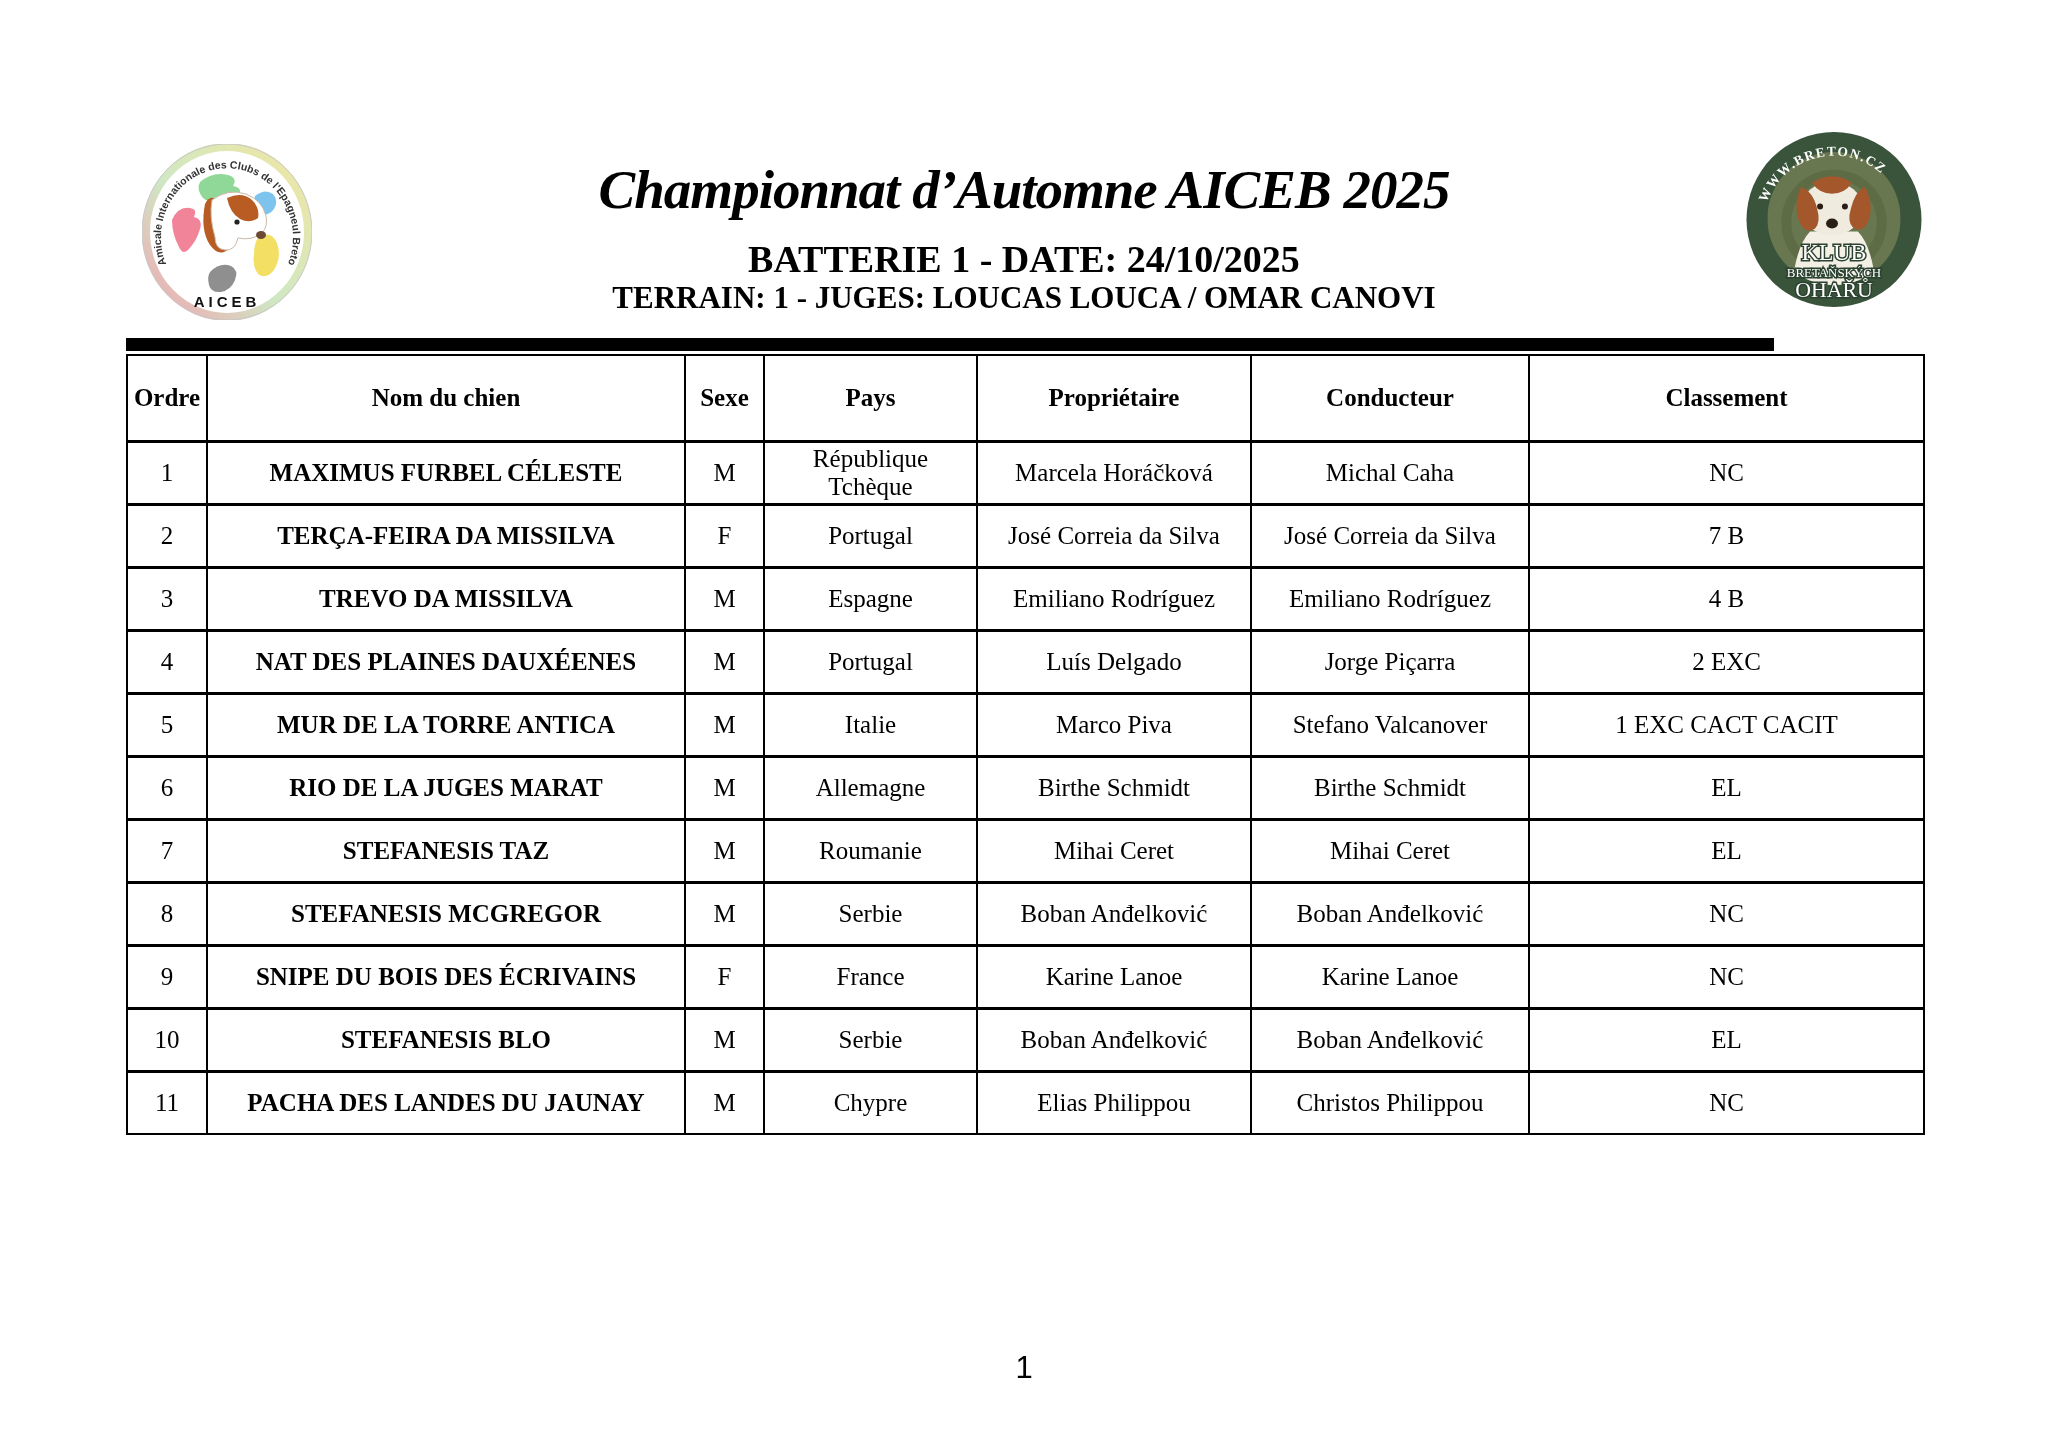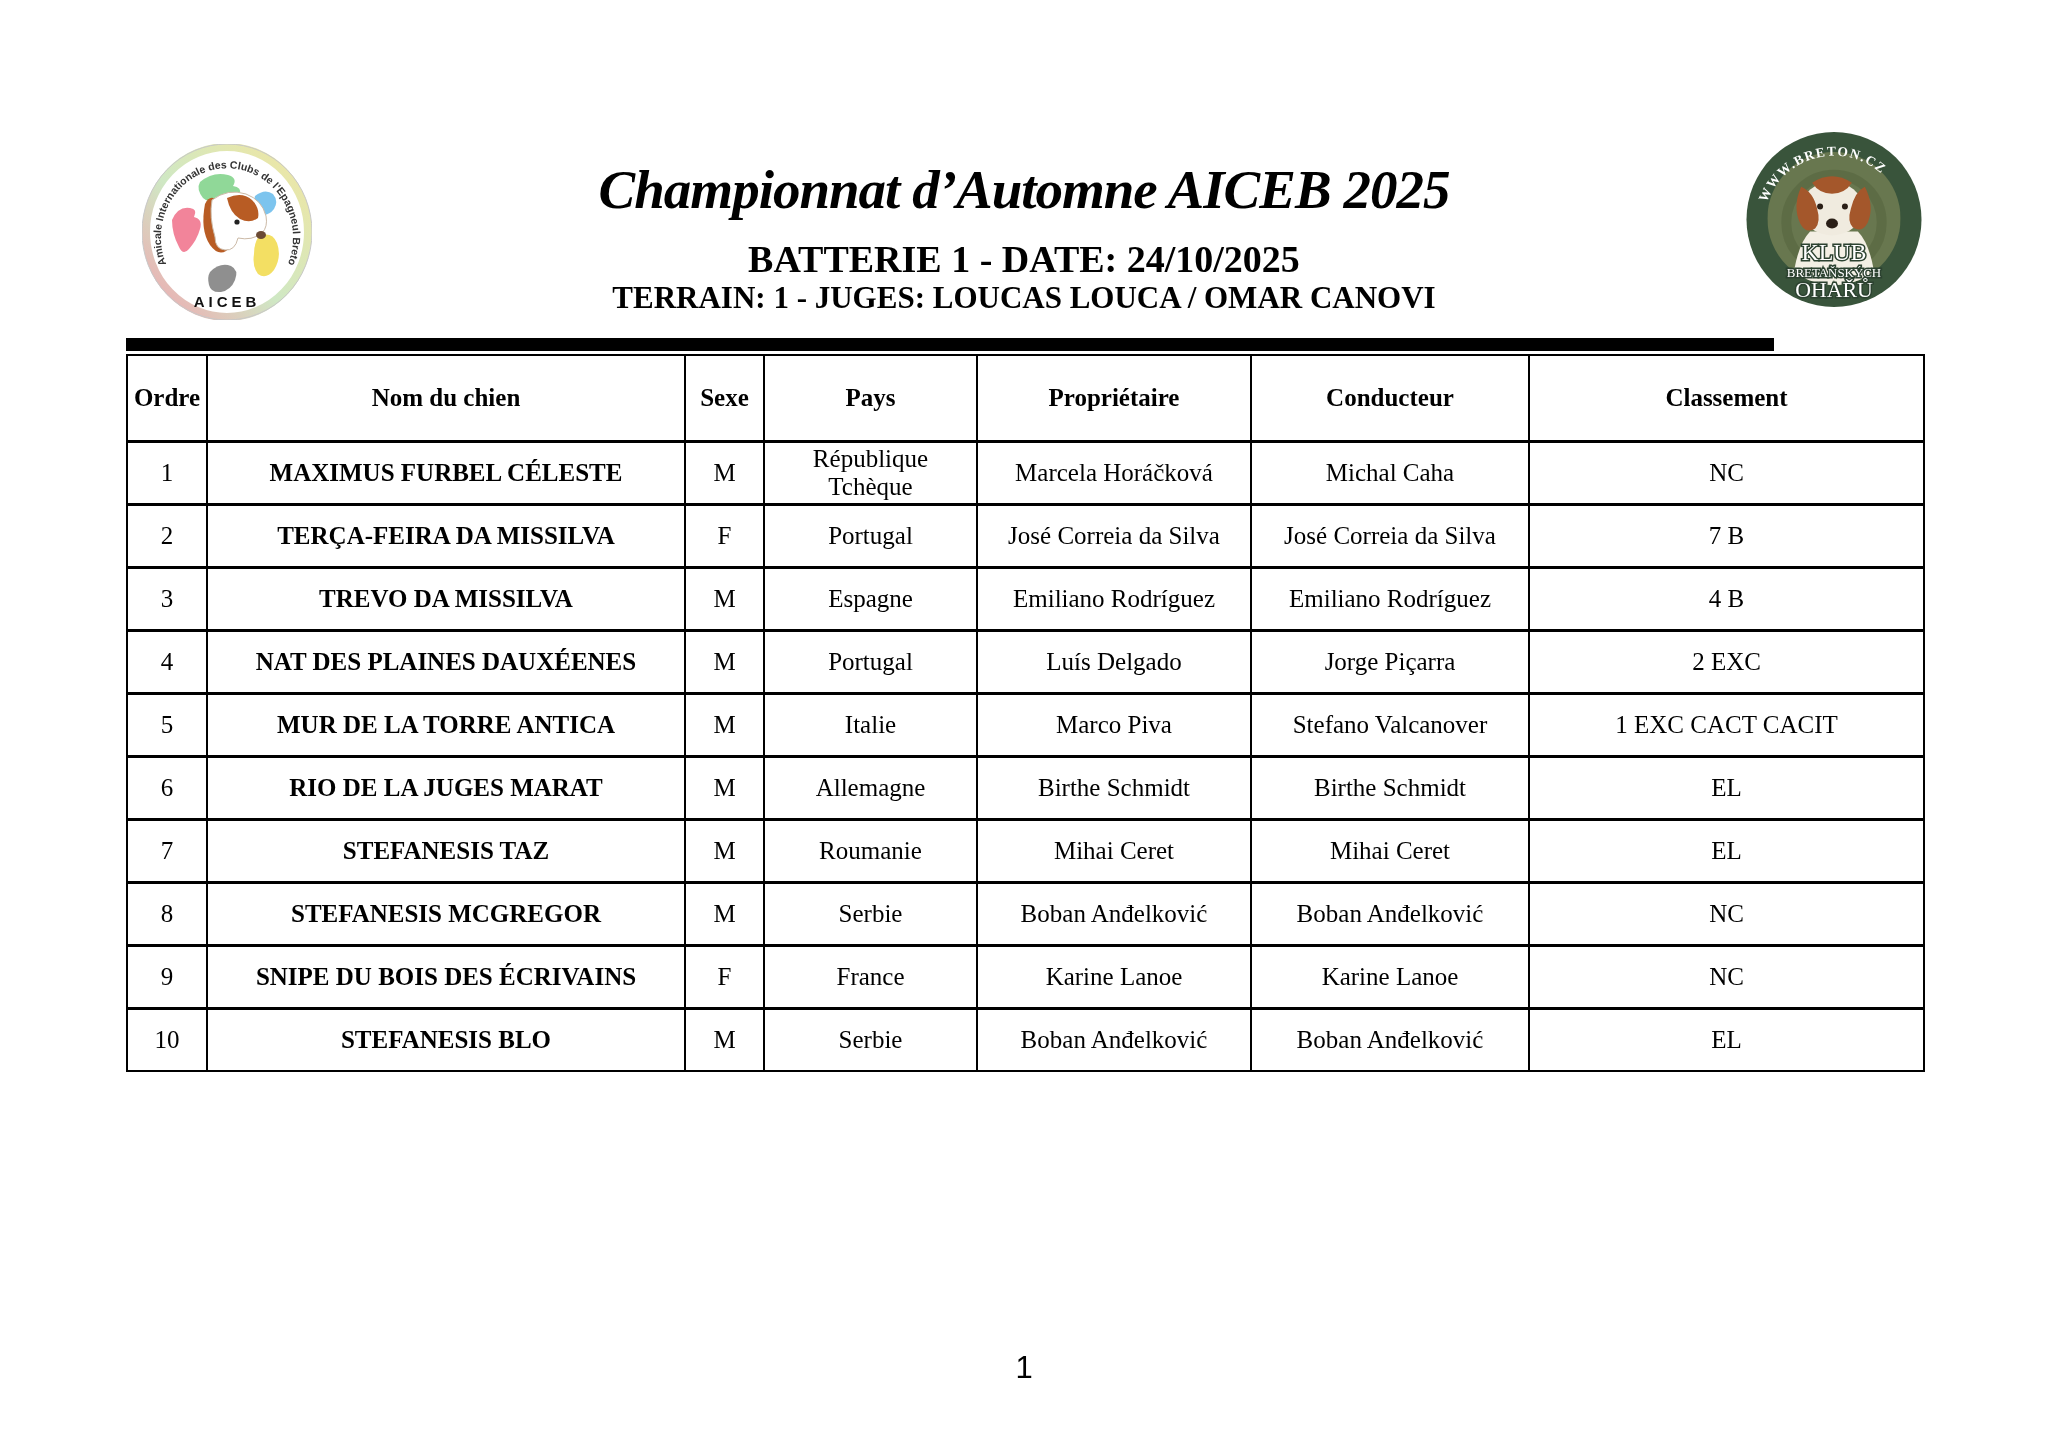--- a/index.html
+++ b/index.html
@@ -221,19 +221,28 @@
           </tr>
           <tr>
             <td class="col-ordre">10</td>
             <td class="col-nom">STEFANESIS BLO</td>
             <td class="col-sexe">M</td>
             <td class="col-pays">Serbie</td>
             <td class="col-proprietaire">Boban Anđelković</td>
             <td class="col-conducteur">Boban Anđelković</td>
             <td class="col-classement">EL</td>
           </tr>
+          <tr>
+            <td class="col-ordre">11</td>
+            <td class="col-nom">PACHA DES LANDES DU JAUNAY</td>
+            <td class="col-sexe">M</td>
+            <td class="col-pays">Chypre</td>
+            <td class="col-proprietaire">Elias Philippou</td>
+            <td class="col-conducteur">Christos Philippou</td>
+            <td class="col-classement">NC</td>
+          </tr>
         </tbody>
     </table>
   </div>
 
   <div class="page-number">1</div>
 
 </div>
 
 </body></html>

